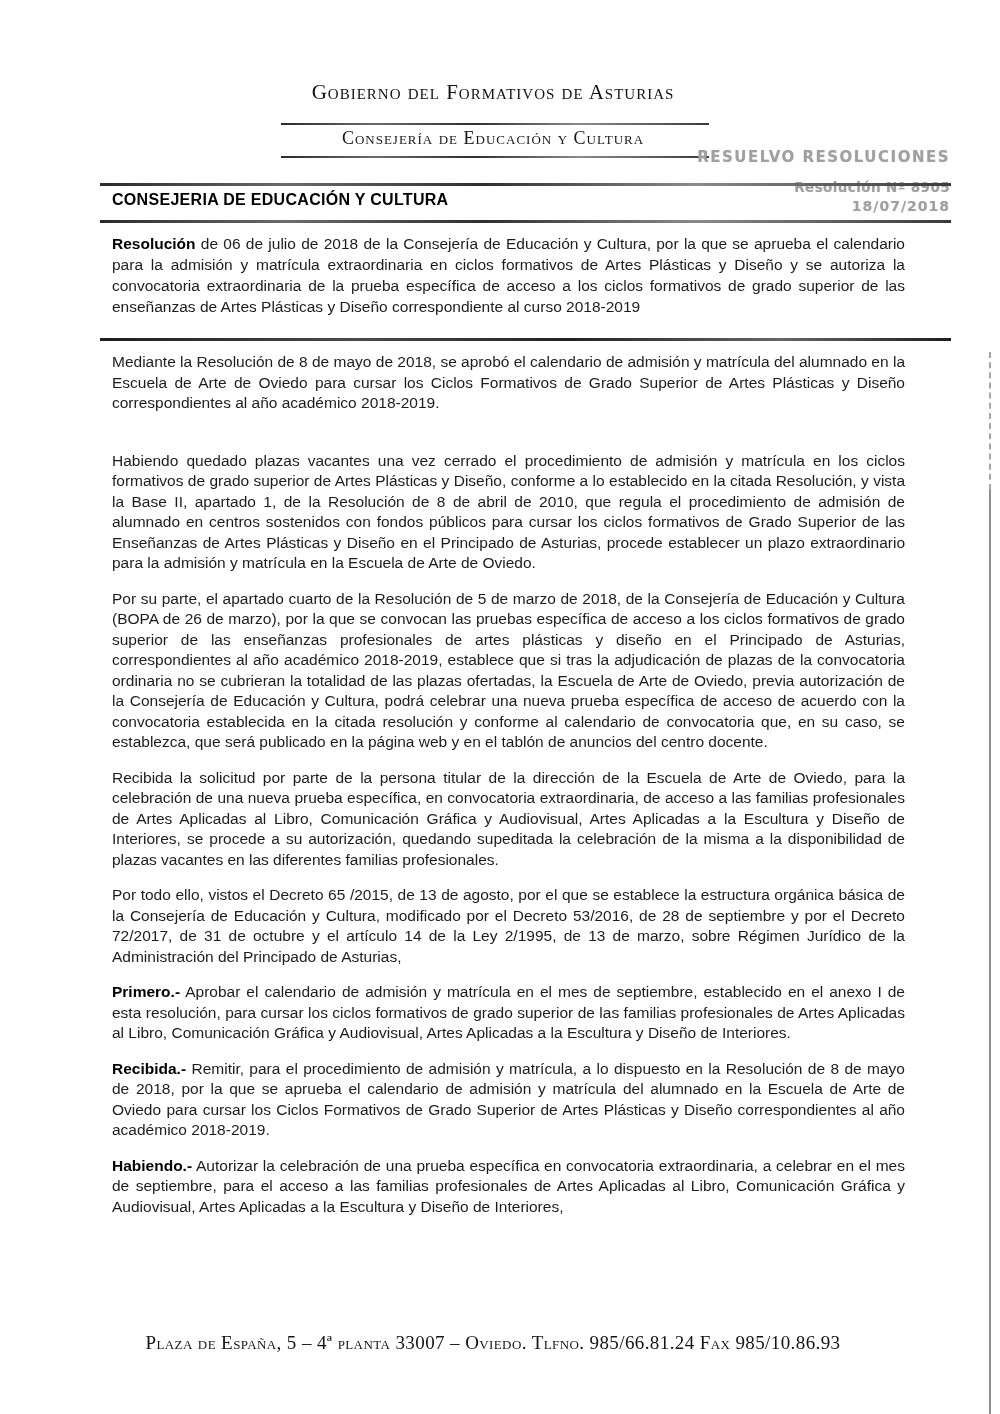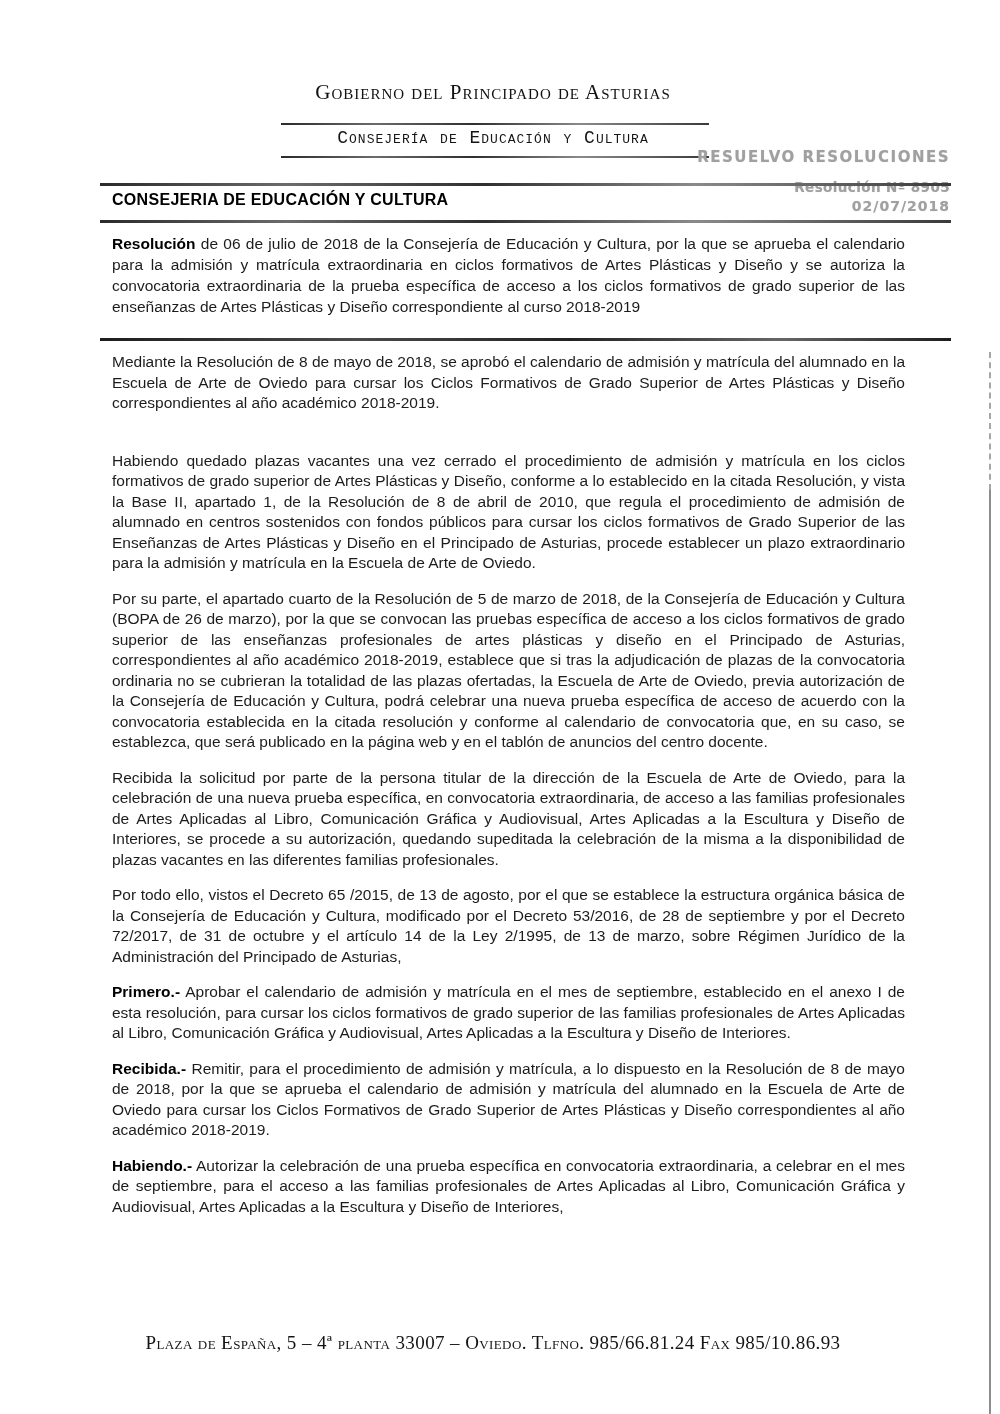--- a/index.html
+++ b/index.html
@@ -18,21 +18,21 @@
     position:absolute; top:80px; left:0; right:14px;
     text-align:center;
     font-family:"Liberation Serif", serif;
     font-variant:small-caps;
     font-size:21px; letter-spacing:1px; color:#111;
     white-space:nowrap;
   }
   .letterhead-dept {
     position:absolute; top:128px; left:0; right:14px;
     text-align:center;
-    font-family:Liberation Mono, monospace;
+    font-family:Liberation Serif, serif;
     font-variant:small-caps;
     font-size:18px; letter-spacing:1px; color:#161616;
     white-space:nowrap;
   }
   .rule { position:absolute; height:2px;
     background:linear-gradient(90deg,#2a2a2a 0%,#6b6b6b 22%,#2f2f2f 45%,#8a8a8a 70%,#3a3a3a 100%);
   }
   .rule-lh-top    { top:123px; left:281px; width:428px; }
   .rule-lh-bottom { top:156px; left:281px; width:428px; }
 
@@ -101,28 +101,28 @@
   .artifact-vline-solid {
     position:absolute; left:989px; top:490px; height:924px; width:2px;
     background:#8d8d8d;
   }
 </style>
 </head>
 <body>
 
 <div class="page">
 
-  <div class="letterhead-gov">Gobierno del Principado de Asturias</div>
+  <div class="letterhead-gov">Gobierno del Formativos de Asturias</div>
   <div class="rule rule-lh-top"></div>
   <div class="letterhead-dept">Consejería de Educación y Cultura</div>
   <div class="rule rule-lh-bottom"></div>
 
   <div class="stamp stamp-registry">RESUELVO RESOLUCIONES</div>
   <div class="stamp stamp-resno">Resolución Nº 8905</div>
-  <div class="stamp stamp-date">02/07/2018</div>
+  <div class="stamp stamp-date">18/07/2018</div>
 
   <div class="rule rule-band-top"></div>
   <div class="section-title">CONSEJERIA DE EDUCACIÓN Y CULTURA</div>
   <div class="rule rule-band-bottom"></div>
 
   <div class="subject">
     <p><b>Resolución</b><span> de 06 de julio de 2018 de la Consejería de Educación y Cultura, por la que se aprueba el calendario para la admisión y matrícula extraordinaria en ciclos formativos de Artes Plásticas y Diseño y se autoriza la convocatoria extraordinaria de la prueba específica de acceso a los ciclos formativos de grado superior de las enseñanzas de Artes Plásticas y Diseño correspondiente al curso 2018-2019</span></p>
   </div>
   <div class="rule rule-subject"></div>
 

